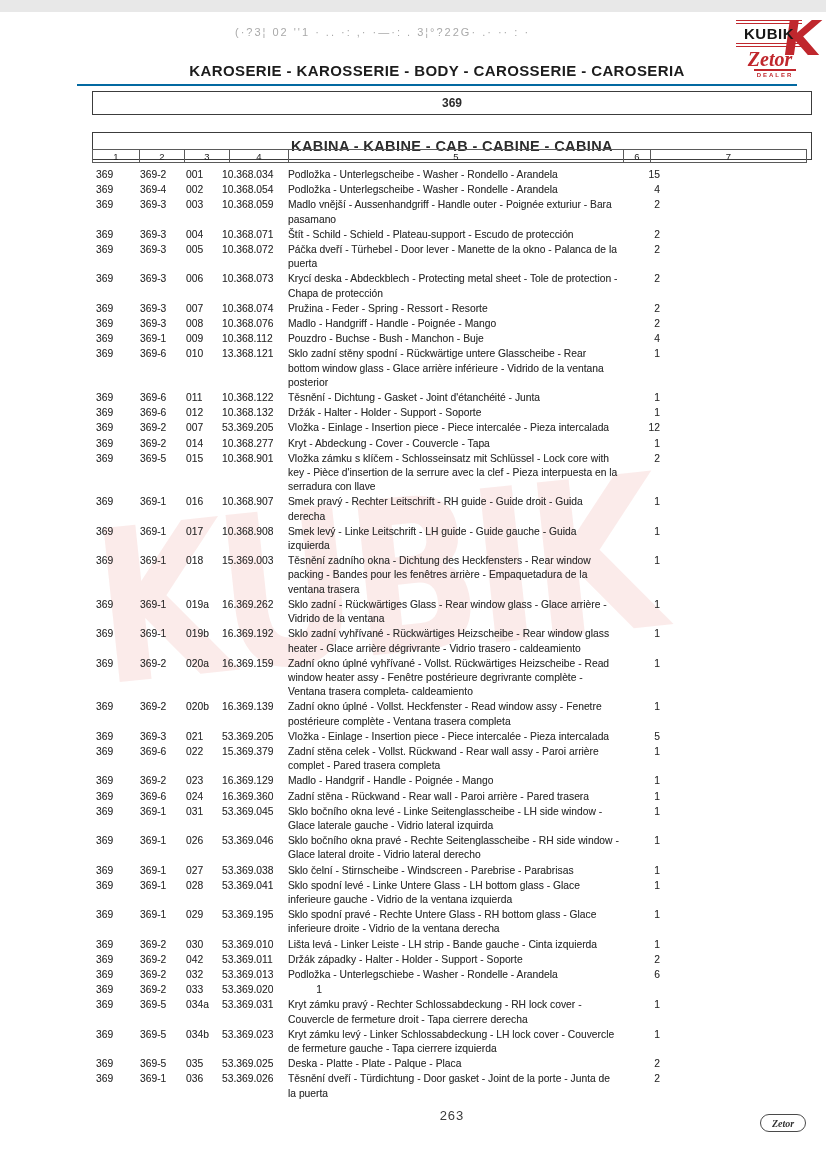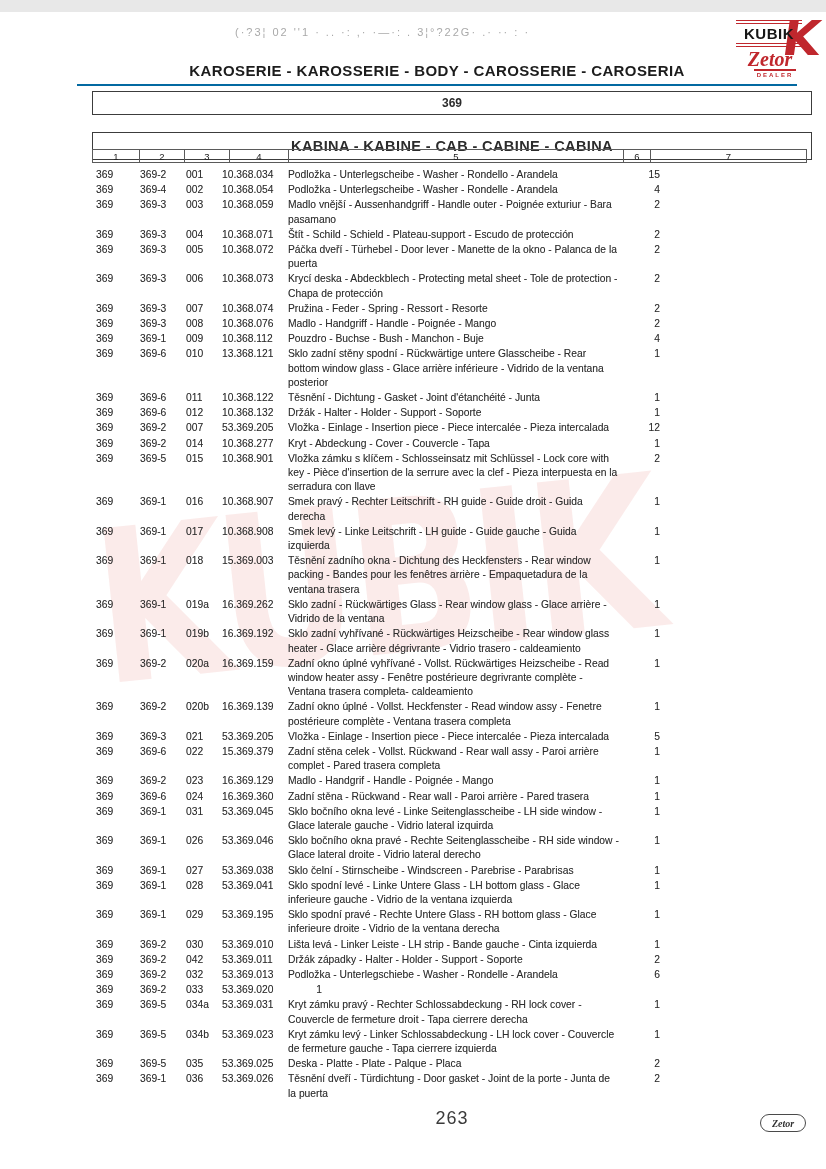--- a/index.html
+++ b/index.html
@@ -65,21 +65,21 @@
   .c5{width:338px; box-sizing:border-box; padding-right:6px;}
   .c6{width:34px; padding-left:12px; box-sizing:border-box;text-align:right;}
   
   .watermark{
     position:absolute; top:470px; left:95px; z-index:0;
     font-family:"DejaVu Sans", sans-serif; font-weight:900; font-size:170px;
     letter-spacing:-6px; color:rgba(224,88,84,0.12);
     transform:rotate(-6deg) scaleY(1.25); white-space:nowrap; pointer-events:none;
   }
   
-  .page-number{position:absolute; top:1096px; left:92px; width:720px; text-align:center; font-size:18px; letter-spacing:1px; color:#3a3a3a;}
+  .page-number{position:absolute; top:1096px; left:92px; width:720px; text-align:center; font-size:13px; letter-spacing:1px; color:#3a3a3a;}
   .footer-logo{
     position:absolute; top:1102px; left:760px; width:44px; height:16px;
     border:1.5px solid #4a4a4a; border-radius:9px;
     display:flex; align-items:center; justify-content:center;
     font-family:"Liberation Serif", serif; font-style:italic; font-weight:700; font-size:10px; color:#333;
   }
   .bottom-edge{position:absolute; bottom:0; left:0; width:826px; height:5px; background:#0a0a0a;}
 </style>
 </head>
 <body>

